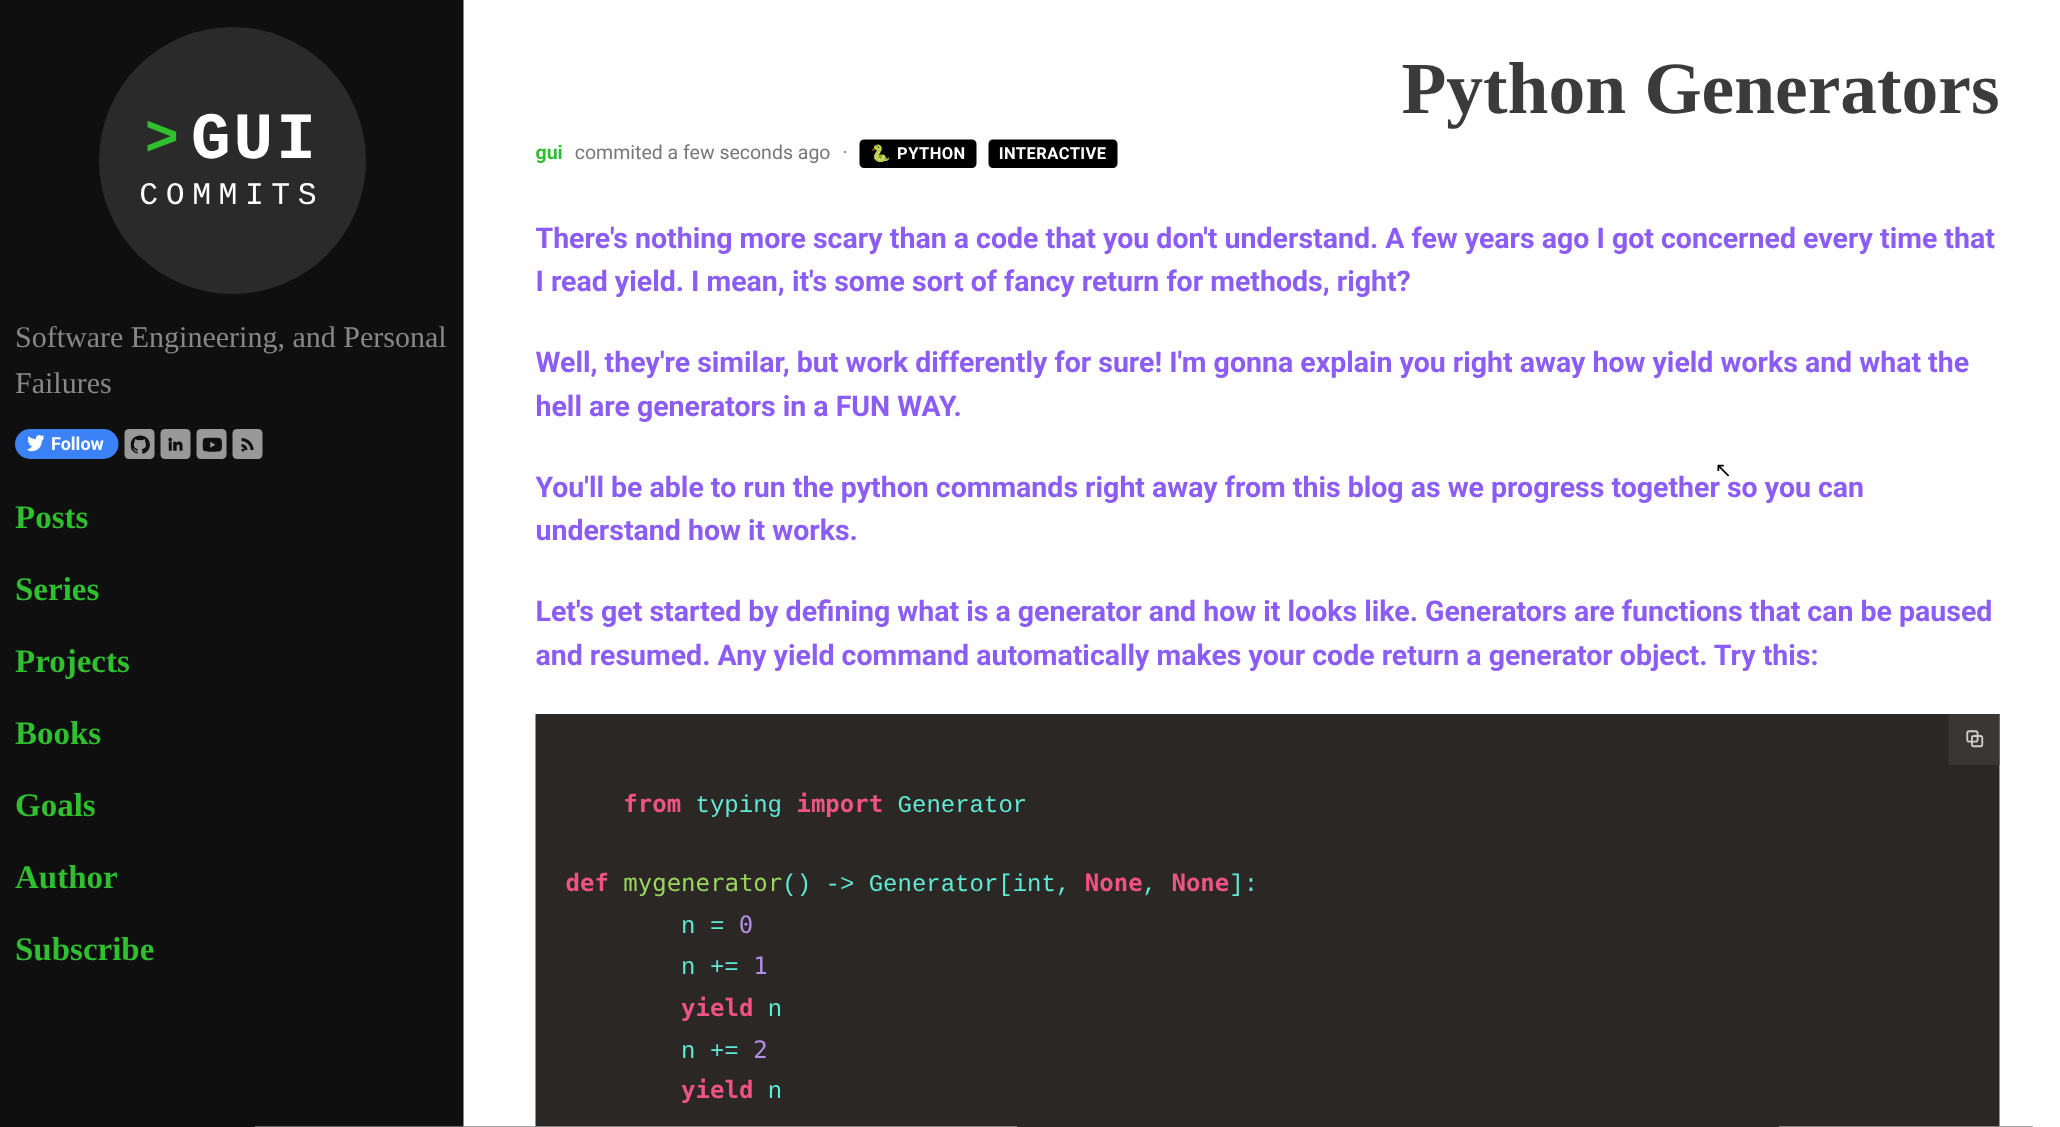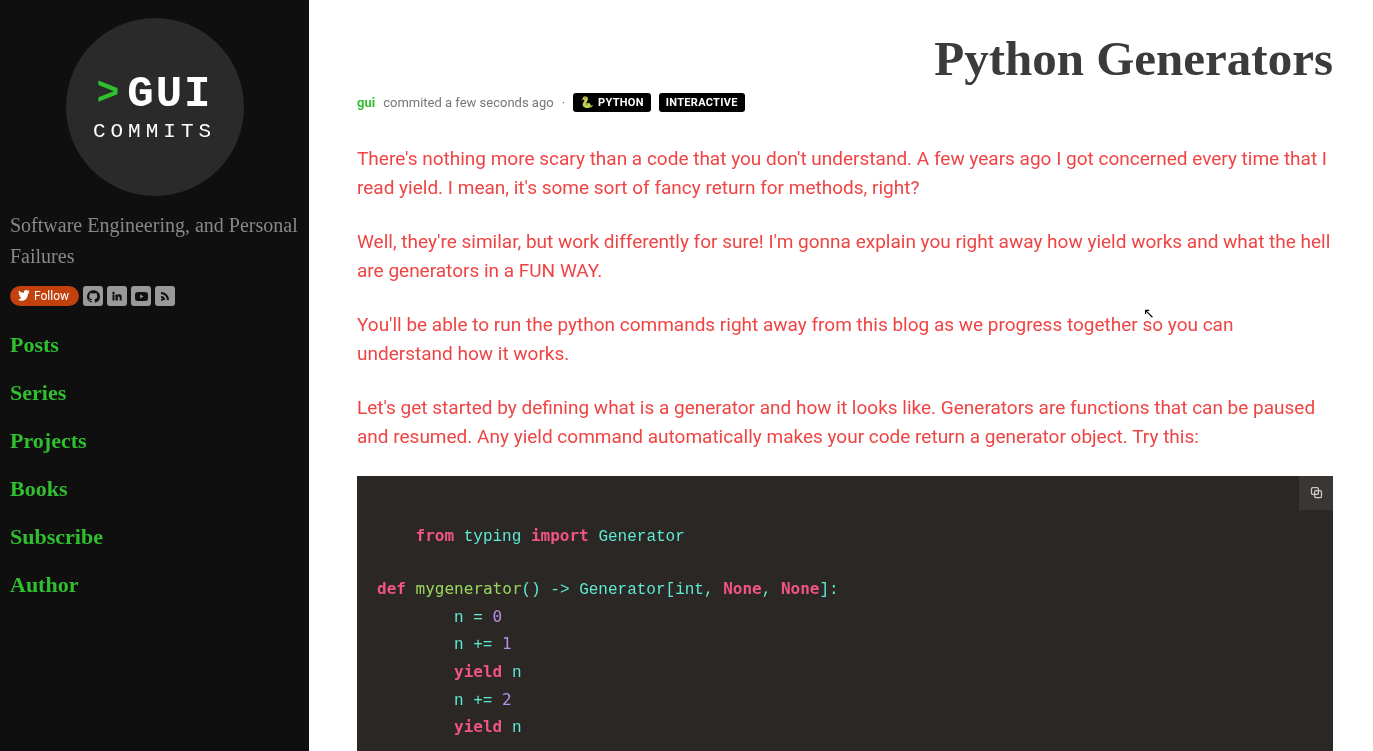--- a/index.html
+++ b/index.html
@@ -62,24 +62,24 @@
     margin-bottom: 14px;
     font-family: Liberation Serif, serif;
   }
   .social-row {
     display: flex;
     align-items: center;
     gap: 4px;
     margin-bottom: 26px;
   }
   .twitter-btn {
-    background: #c2410c;
+    background: #3b82f6;
     color: #fff;
     font-size: 12px;
-    font-weight: 400;
+    font-weight: 700;
     padding: 3px 10px 3px 8px;
     border-radius: 10px;
     display: inline-flex;
     align-items: center;
     gap: 4px;
     cursor: pointer;
   }
   .social-icon {
     width: 20px; height: 20px;
     border-radius: 3px;
@@ -135,22 +135,23 @@
     border-radius: 3px;
     letter-spacing: 0.3px;
     display: inline-flex;
     align-items: center;
     gap: 4px;
   }
   .tag .py-logo { color: #f0c040; font-size: 11px; }
   .main p.body {
     font-size: 19px;
     line-height: 1.55;
-    color: #ef4444;
+    color: #8b5cf6;
     margin-bottom: 24px;
+    font-weight: bold;
   }
   .code-block {
     background: #2b2724;
     color: #ddd;
     font-family: "Menlo", "Consolas", monospace;
     font-size: 16px;
     line-height: 1.6;
     padding: 22px 20px 22px 20px;
     position: relative;
     white-space: pre;
@@ -224,22 +225,23 @@
           <path d="M4 4v4a12 12 0 0112 12h4A16 16 0 004 4zm0 8v4a4 4 0 014 4h4a8 8 0 00-8-8zm2 6a2 2 0 100 4 2 2 0 000-4z"></path>
         </svg>
     </span>
   </div>
 
   <nav class="nav">
     <a class="nav-item">Posts</a>
     <a class="nav-item">Series</a>
     <a class="nav-item">Projects</a>
     <a class="nav-item">Books</a>
+    <a class="nav-item">Goals</a>
+    <a class="nav-item">Author</a>
     <a class="nav-item">Subscribe</a>
-    <a class="nav-item">Author</a>
   </nav>
 </aside>
 
 <main class="main">
   <span class="cursor">↖</span>
 
   <h1 class="post-title">Python Generators</h1>
 
   <div class="meta-row">
     <span class="meta-author">gui</span>

